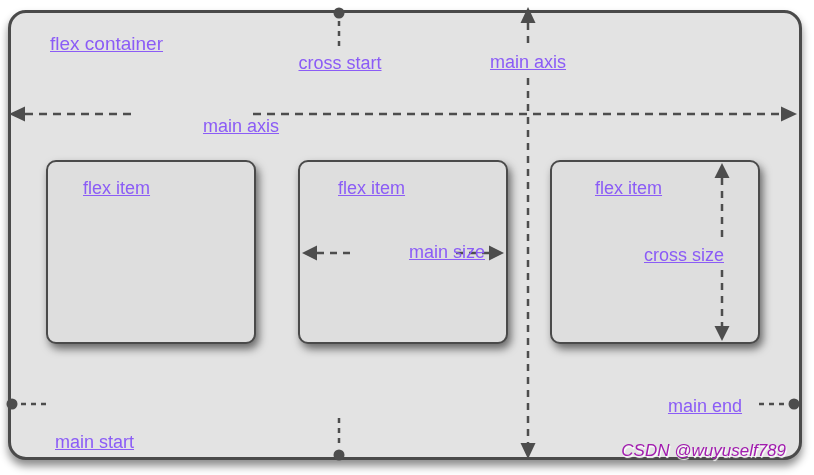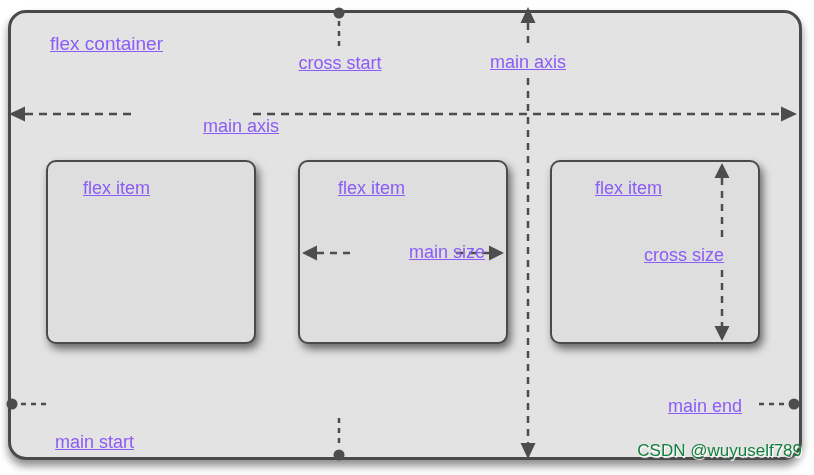--- a/index.html
+++ b/index.html
@@ -57,25 +57,26 @@
   .cross-end-label  { left: 339px; top: 396px; }
   .main-end-label   { left: 705px; top: 396px; }
   .overlay {
     position: absolute;
     left: 0; top: 0;
     width: 814px; height: 475px;
     pointer-events: none;
   }
   .watermark {
     position: absolute;
-    right: 12px; top: 441px;
+    right: 28px; top: 441px;
     font-size: 17px;
-    color: #15803d;
+    color: #a21caf;
     text-shadow: 1px 2px 1px #ffffff;
     white-space: nowrap;
+    font-style: italic;
   }
 </style>
 </head>
 <body>
 
 <div class="stage">
 
   <div class="flex-container"></div>
 
   <div class="flex-item item-1"></div>

